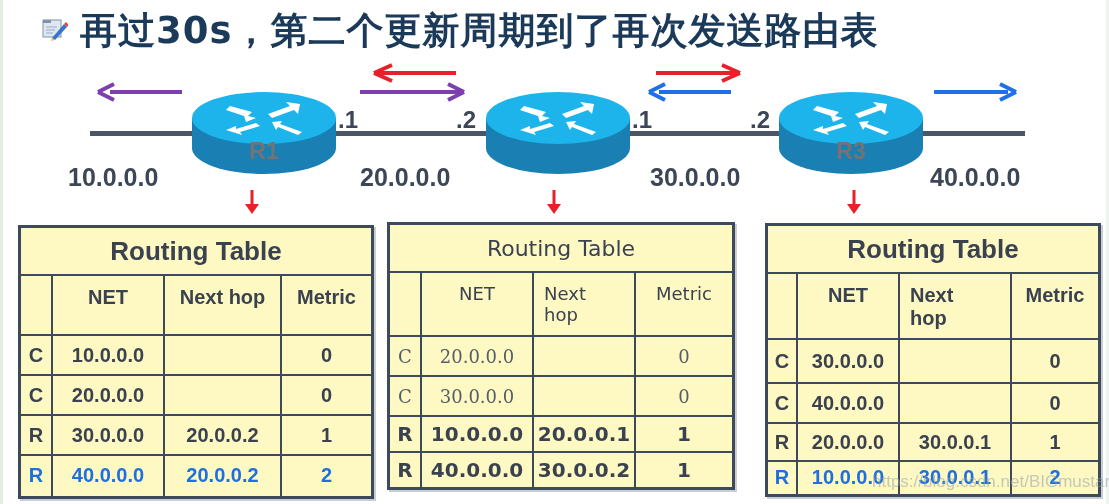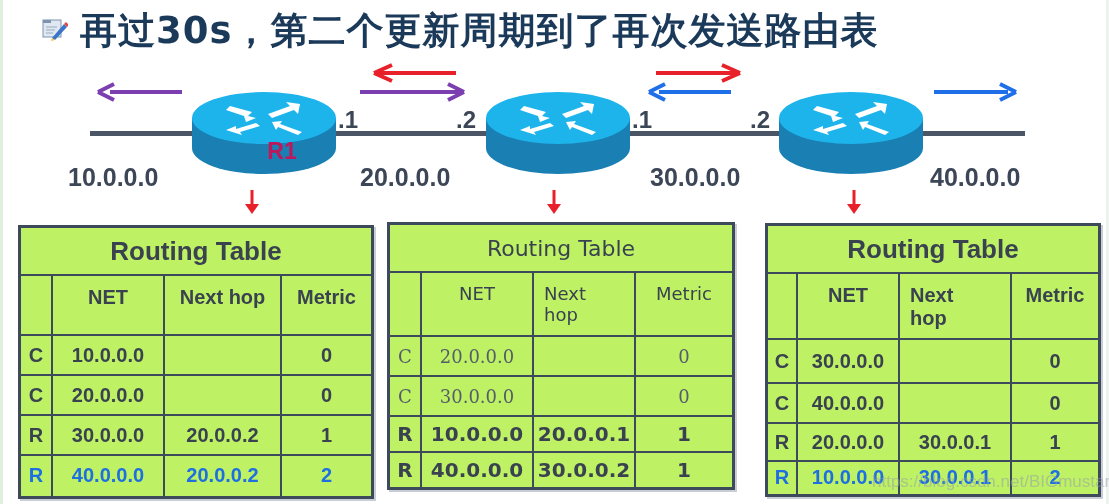--- a/index.html
+++ b/index.html
@@ -15,31 +15,31 @@
   .title {
     position:absolute; left:80px; top:6px; font-size:37px; font-weight:bold;
     color:#1b3a5a; letter-spacing:1px; white-space:nowrap;
     font-family:"DejaVu Sans", sans-serif;
   }
 
   .link { position:absolute; height:5px; background:#4a5566; }
 
   .router { position:absolute; width:148px; height:86px; }
   .router .label {
-    position:absolute; left:18px; width:148px; top:48px; text-align:center;
-    color:#be185d; font-weight:bold; font-size:23px;
+    position:absolute; left:0; width:148px; top:48px; text-align:center;
+    color:#737373; font-weight:bold; font-size:23px;
   }
 
   .iface { position:absolute; font-weight:bold; font-size:24px; color:#3c4656; }
   .netlabel { position:absolute; font-weight:bold; font-size:25px; color:#3c4656; }
 
   .arrow { position:absolute; }
 
   table.rt {
-    position:absolute; border-collapse:collapse; background:#bef264;
+    position:absolute; border-collapse:collapse; background:#fef9c3;
     border:3px solid #3d4a5c;
     box-shadow:2px 2px 0 #c9ced6;
   }
   table.rt td, table.rt th { border:2px solid #3d4a5c; padding:0; color:#3a4250; }
   table.rt .cap { font-size:26px; font-weight:bold; text-align:center; height:46px; }
   table.rt .hdr td { font-size:20px; font-weight:bold; vertical-align:top; padding-top:10px; }
   table.rt td.c { text-align:center; }
   table.rt td.typ { text-align:center; font-weight:bold; font-size:20px; }
   table.rt td.v { font-weight:bold; font-size:20px; }
   table.rt .blue td { color:#1e6fe0; }
@@ -108,20 +108,21 @@
   <svg width="148" height="86" viewBox="0 0 148 86">
     <path d="M2 28 L2 58 A72 26 0 0 0 146 58 L146 28 Z" fill="#1a80b3"></path>
     <ellipse cx="74" cy="28" rx="72" ry="26" fill="#1db4ec"></ellipse>
     <g fill="#ffffff">
       <path d="M40 16 L62 22 L58 26 L66 28 L56 32 L54 26 L36 20 Z"></path>
       <path d="M110 14 L108 24 L104 20 L82 28 L78 24 L100 16 L96 12 Z"></path>
       <path d="M36 40 L46 36 L46 39 L66 33 L70 36 L50 42 L52 45 Z"></path>
       <path d="M112 42 L90 34 L92 31 L82 32 L86 40 L88 37 L108 45 Z"></path>
     </g>
   </svg>
+  <div class="label">R3</div>
 </div>
 
 <div class="iface" style="left:338px; top:106px;">.1</div>
 <div class="iface" style="left:456px; top:106px;">.2</div>
 <div class="iface" style="left:632px; top:106px;">.1</div>
 <div class="iface" style="left:750px; top:106px;">.2</div>
 
 <div class="netlabel" style="left:68px; top:163px;">10.0.0.0</div>
 <div class="netlabel" style="left:360px; top:163px;">20.0.0.0</div>
 <div class="netlabel" style="left:650px; top:163px;">30.0.0.0</div>

